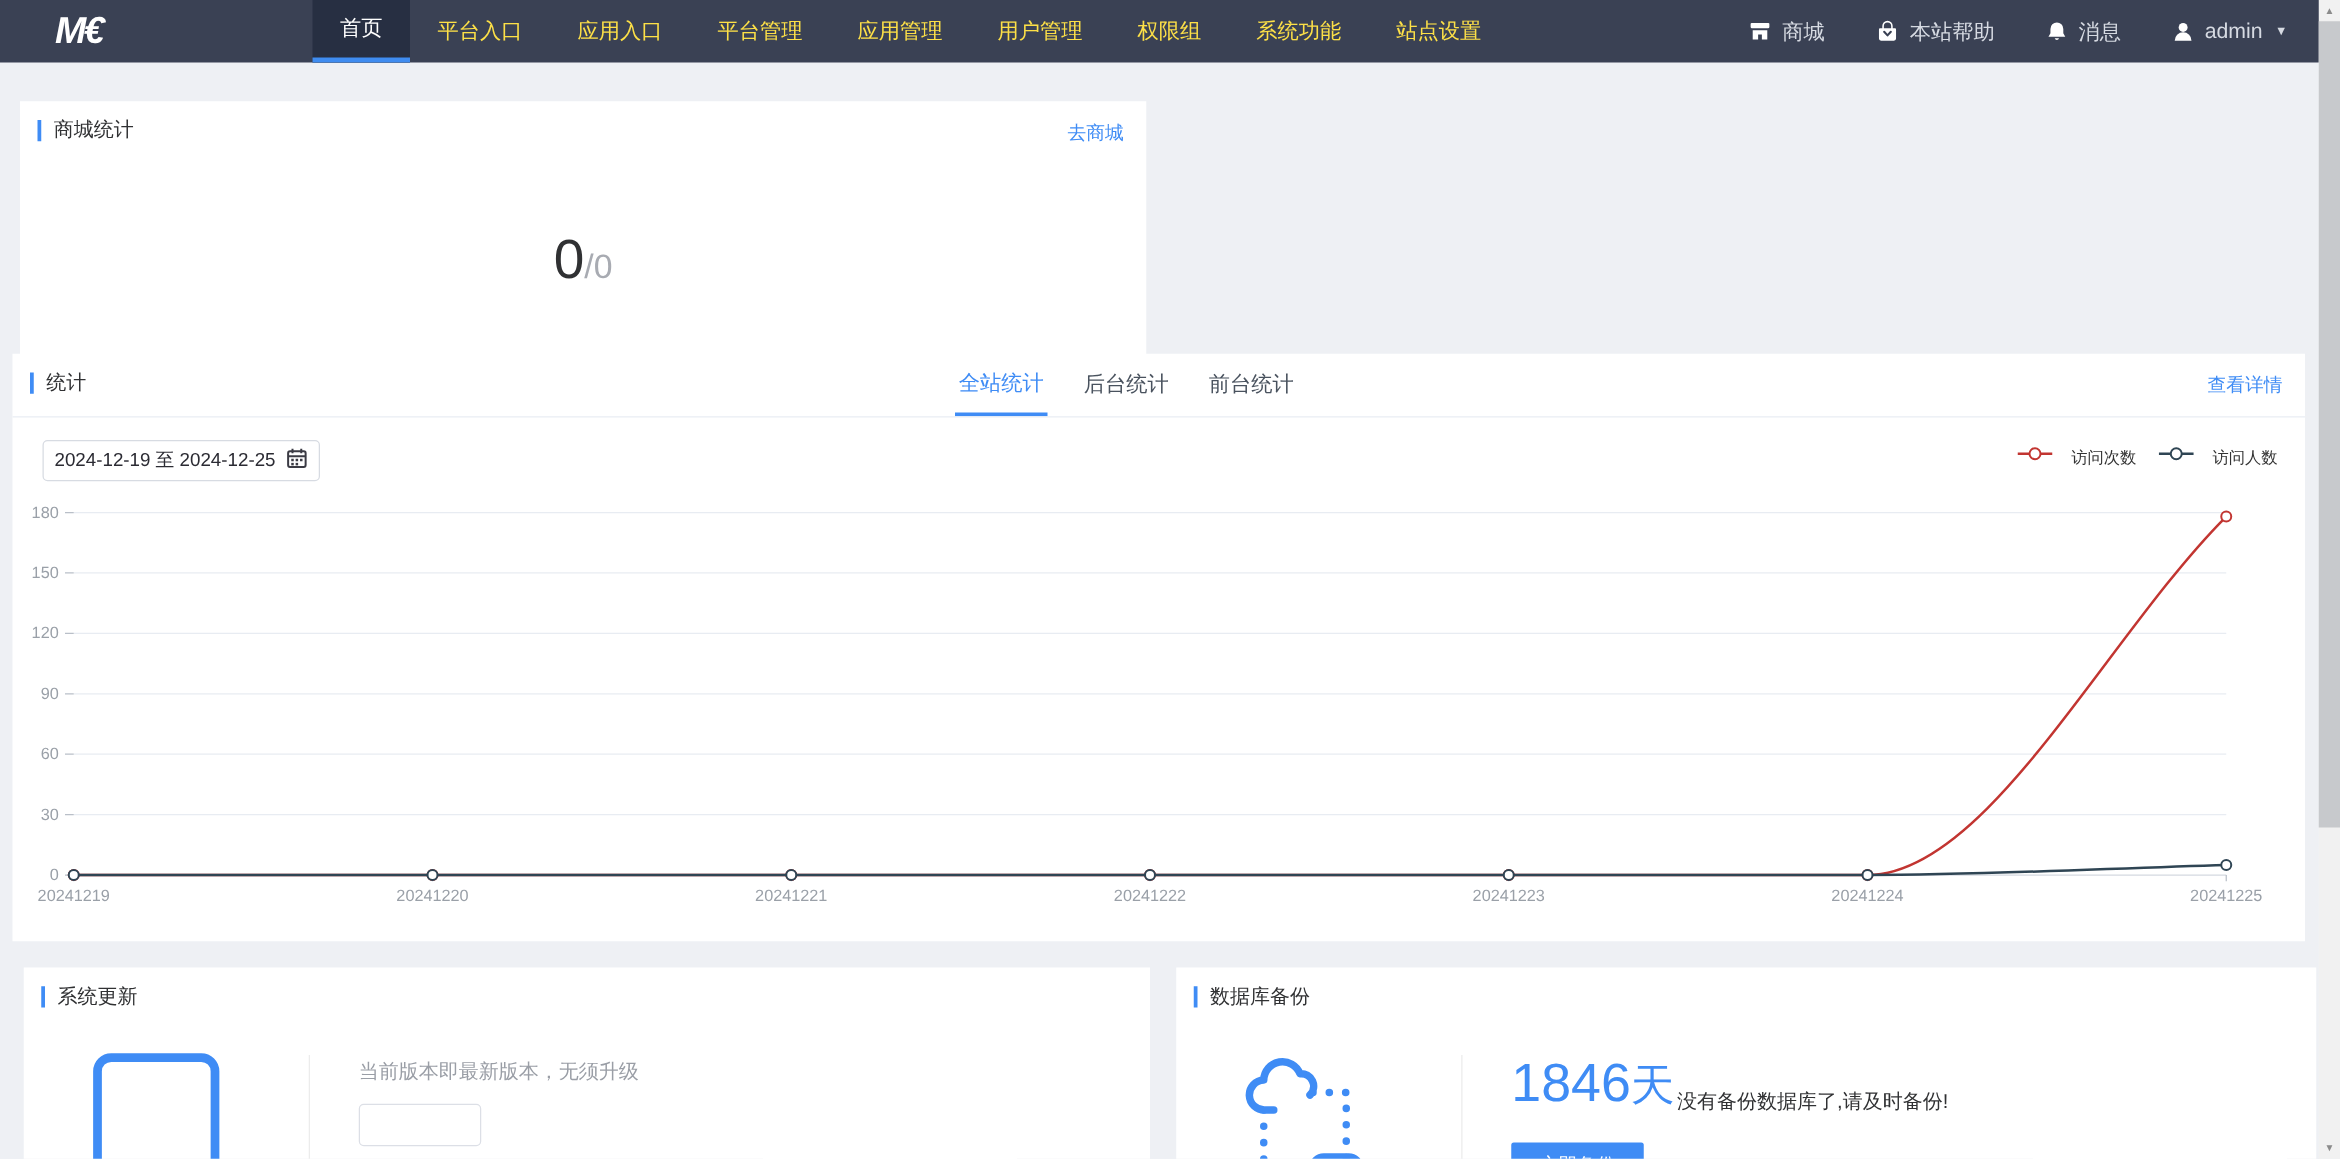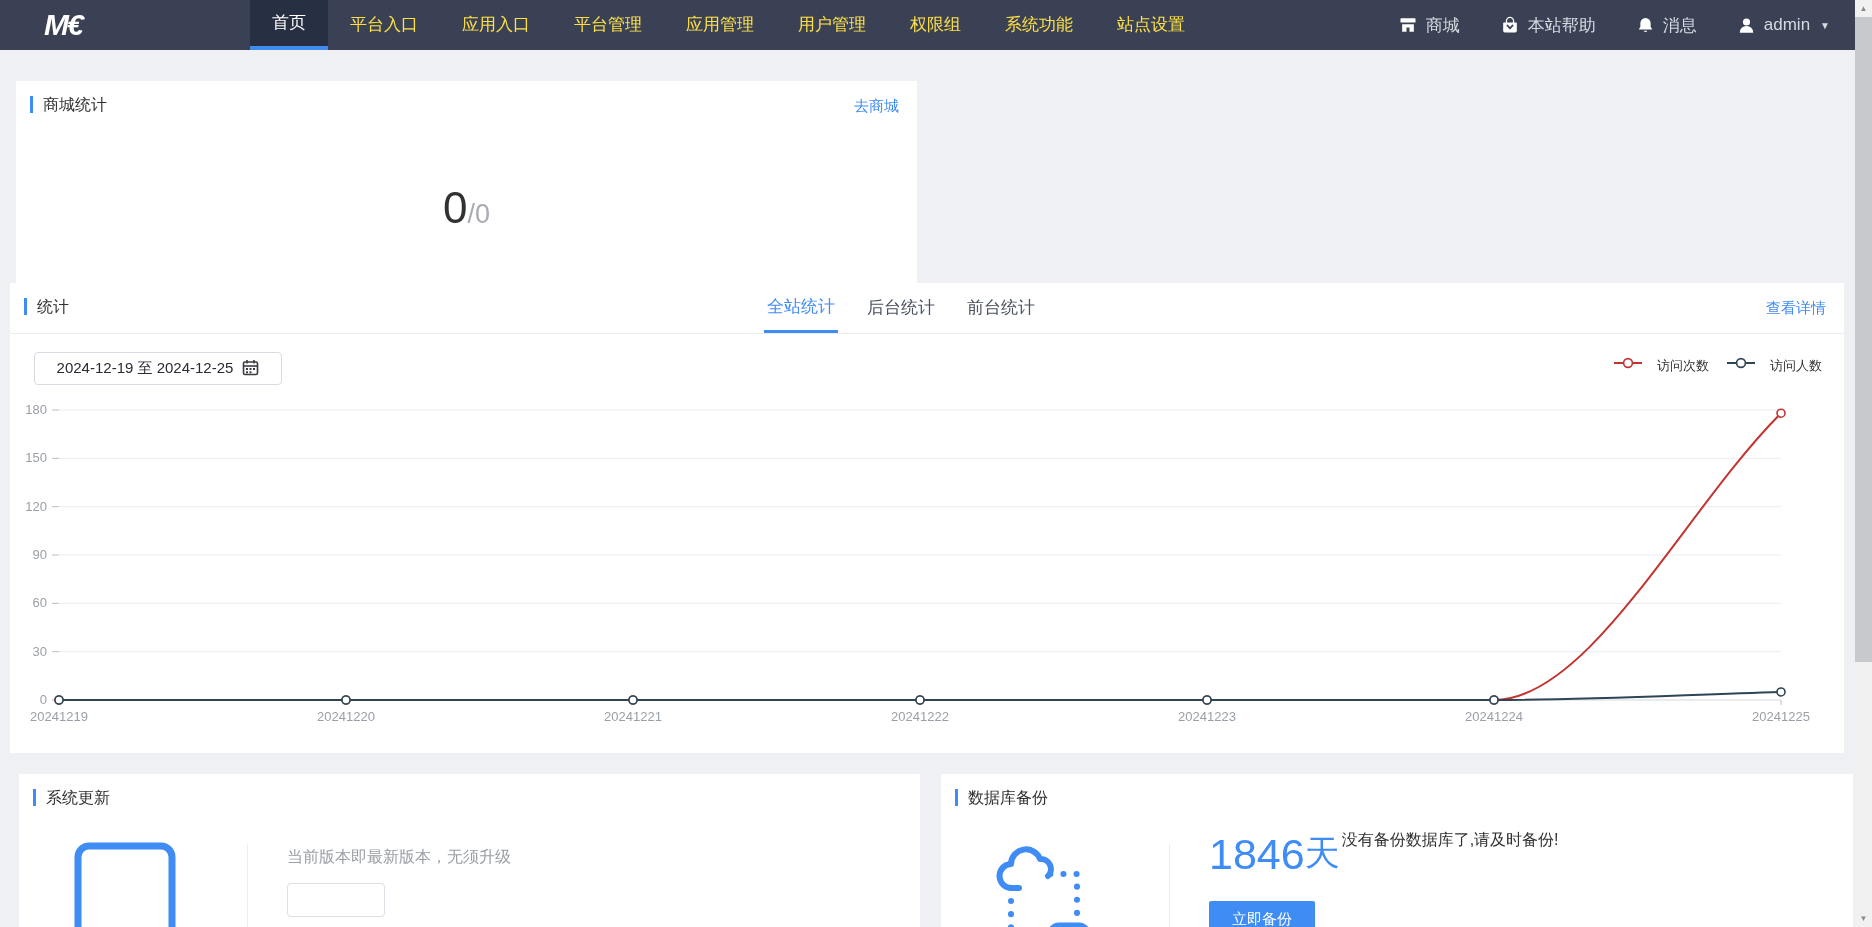--- a/index.html
+++ b/index.html
@@ -37,37 +37,37 @@
   .v-main   { font-size:44px; color:#303133; }
   .v-suffix { font-size:27px; color:#a8abb2; }
   .stat-label { margin-top:4px; font-size:16px; color:#9a9ea6; }
 
   
   .tabs { position:absolute; left:741px; top:0; height:50px; display:flex; }
   .tab { margin:0 13px; padding:0 3px; line-height:50px; font-size:17px; color:#49525e; cursor:pointer; }
   .tab.active { color:#3f8cf5; border-bottom:3px solid #3f8cf5; line-height:47px; }
   .hdr-line { position:absolute; left:0; top:50px; width:100%; height:1px; background:#e9edf3; }
 
-  .date-picker { position:absolute; left:24px; top:69px; width:248px; height:33px; border:1px solid #d7dbe2; border-radius:4px;
+  .date-picker { position:absolute; left:24px; top:69px; width:222px; height:33px; border:1px solid #d7dbe2; border-radius:4px;
                  background:#fff; display:flex; align-items:center; justify-content:center; gap:9px;
                  font-size:15px; color:#2b2b33; cursor:pointer; }
   .legend { position:absolute; right:22px; top:74px; display:flex; gap:18px; align-items:center; }
   .legend-item { display:flex; align-items:flex-start; gap:15px; font-size:13px; color:#333; cursor:pointer; }
 
   #chart-svg { position:absolute; left:0; top:100px; }
   .axis-text { font-size:13px; fill:#9aa0a8; }
 
   
   .big-icon { position:absolute; left:50px; top:68px; }
   .v-divider { position:absolute; left:228px; top:70px; height:170px; width:1px; background:#ececec; }
   .panel-content { position:absolute; left:268px; top:56px; }
   .version { font-size:37px; color:#303133; }
   .muted-line { margin-top:17px; font-size:16px; color:#9a9ea6; white-space:nowrap; }
   .ghost-button { margin-top:15px; width:98px; height:34px; border:1px solid #dcdfe6; border-radius:4px; background:#fff; cursor:pointer; }
-  .days-row { display:flex; align-items:flex-start; white-space:nowrap; }
+  .days-row { display:flex; align-items:flex-end; white-space:nowrap;margin-top:13px; }
   .days { font-size:43px; color:#3f8cf5; }
   .days-unit { font-size:35px; color:#3f8cf5; }
   .warning { font-size:16px; color:#303133; margin-left:2px; }
   .backup-button { margin-top:22px; width:106px; height:36px; background:#3f8cf5; border:none; border-radius:2px;
                    color:#fff; font-size:15px; cursor:pointer; font-family:inherit; }
 
   
   .scrollbar { position:absolute; right:0; top:0; width:17px; height:927px; background:#f1f1f1; z-index:20; }
   .sb-arrow { height:17px; text-align:center; line-height:17px; font-size:8px; color:#8b8b8b; cursor:pointer; }
   .sb-arrow.down { position:absolute; bottom:0; left:0; width:100%; }

